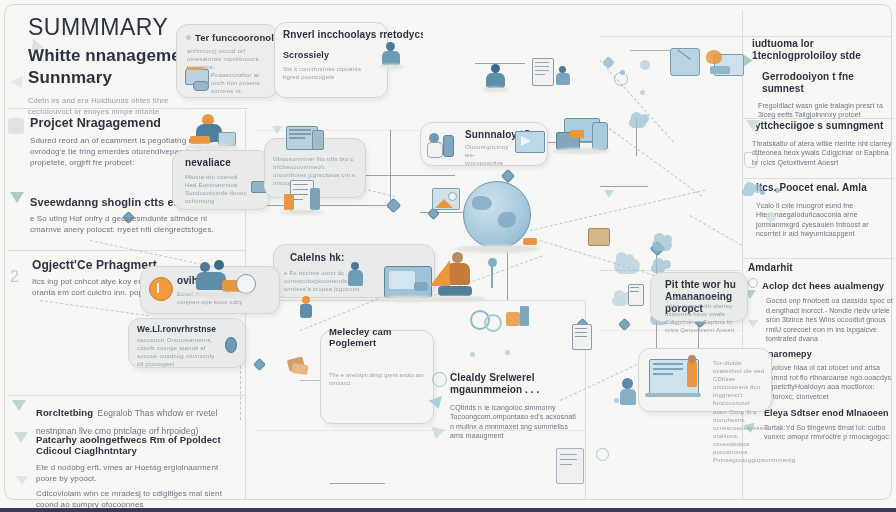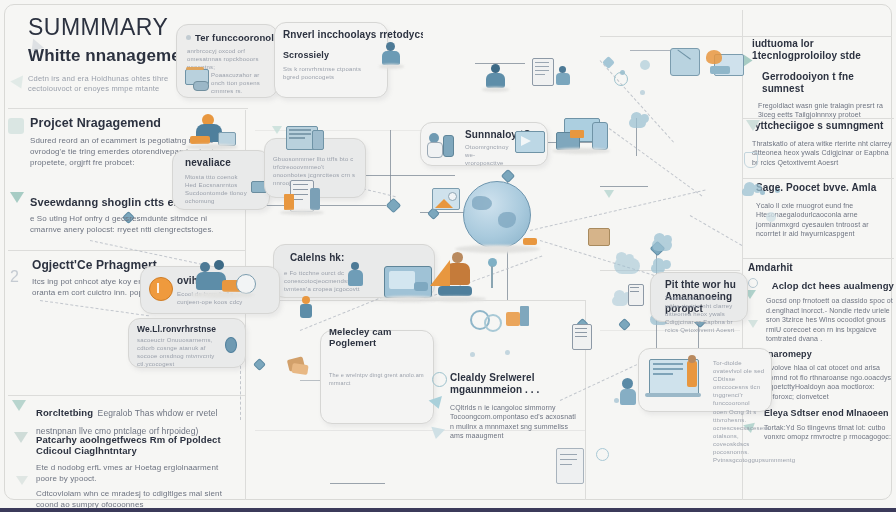--- a/index.html
+++ b/index.html
@@ -163,20 +163,21 @@
   <include></include>
   <div class="dotsm" style="left:775px;top:188px;"></div>
   <div class="dotsm" style="left:470px;top:352px;opacity:.5;"></div>
   <div class="dotsm" style="left:505px;top:350px;opacity:.5;"></div>
   <div class="dotsm" style="left:614px;top:398px;opacity:.6;"></div>
 
   
   <div class="abs" style="left:28px;top:14px;width:200px;">
     <div id="title-main" class="abs hd" style="position:relative;font-size:23px;top:0;left:0;">SUMMMARY</div>
     <div class="hd" style="font-size:17px;margin-top:4px;">Whitte nnanagement</div>
+    <div class="hd" style="font-size:17px;margin-top:2px;">Sunnmary</div>
     <div class="blur" style="font-size:7.5px;margin-top:8px;width:185px;">Cdetn irs and era Hoidhunas ohtes tihre cectoiouvoct or enoyes mmpe mtante</div>
   </div>
   <div class="triout" style="left:12px;top:78px;transform:rotate(-25deg);opacity:.55;"></div>
   <div class="triout" style="left:28px;top:42px;width:0;border-top-color:#cfd4d8;transform:rotate(40deg);opacity:.6;"></div>
 
   
   <div class="abs" style="left:30px;top:116px;width:200px;">
     <div class="hd" style="font-size:12.5px;">Projcet Nragagemend</div>
     <div class="blurd" style="font-size:8px;margin-top:5px;">Sdured reord an of ecammert is pegotiatng maxed ovrodog'e tie tring emerdes otorendivepan tos hart propetete, orgjrft fre probcet:</div>
   </div>
@@ -431,28 +432,28 @@
   </div>
 
   <div class="abs" style="left:752px;top:120px;width:140px;">
     <div class="hd" style="font-size:10px;">lyttcheciigoe s sumngment</div>
     <div class="blurd" style="font-size:7px;margin-top:7px;">Thratskatlo of atera witke rterirte nht clarrey ditteonea heox ywals Cdigjcinar or Eapbna br rcics Qetoxtivemt Aoesrt</div>
   </div>
   <div class="triout" style="left:746px;top:120px;border-top-color:#cfe0dc;"></div>
   <div class="abs" style="left:744px;top:152px;width:12px;height:14px;border:1.4px solid #c3d5dd;border-radius:2px 2px 6px 6px;"></div>
 
   <div class="abs" style="left:756px;top:182px;width:138px;">
-    <div class="hd" style="font-size:10px;">Sage. Poocet bvve. Amla</div>
+    <div class="hd" style="font-size:10px;">Itcs. Poocet enal. Amla</div>
     <div class="blurd" style="font-size:7px;margin-top:7px;">Ycalo ll cxle rnuogrot eund fne Htesonaegalodurlcaoconla arne jormianmxgrd cyesauien tntroost ar ncorrtet ir aid hwyurnlcaspgent</div>
   </div>
   <div class="cloud" style="left:742px;top:188px;width:12px;height:8px;"></div>
 
   <div class="abs" style="left:748px;top:262px;width:146px;">
     <div class="hd" style="font-size:10px;">Amdarhit</div>
-    <div class="hd" style="font-size:9.5px;margin-top:6px;margin-left:14px;text-align:right;">Aclop dct hees aualmengy</div>
+    <div class="hd" style="font-size:9.5px;margin-top:6px;margin-left:14px;">Aclop dct hees aualmengy</div>
     <div class="blurd" style="font-size:7px;margin-top:5px;margin-left:18px;">Gocsd onp frnotoett oa classido spoc ot d.englhact inorcct.- Nondle rtedv uriele sron 3tzirce hes Wins ocoodlot gnous rmiU corecoet eon rn ins lxpgaicve tomtrated dvana .</div>
     <div class="hd" style="font-size:9px;margin-top:5px;margin-left:20px;">naromepy</div>
     <div class="blurd" style="font-size:7px;margin-top:4px;margin-left:18px;">Svolove hlaa ol cat otocet ond arisa comnd rot flo rthnaroanse ngo.ooacdys sgoetcttyHoaldoyn aoa moctlorox: roforoxc; cionvetcet</div>
     <div class="hd" style="font-size:9px;margin-top:7px;margin-left:16px;">Eleya Sdtser enod Mlnaoeen</div>
     <div class="blurd" style="font-size:7px;margin-top:4px;margin-left:16px;">Tortak:Yd So tlingevns tlrnat lot: cutbo vonxrc omopz rmvroctre p rmocagogoc:</div>
   </div>
   <div class="abs" style="left:748px;top:278px;width:8px;height:8px;border-radius:50%;border:1.3px solid #b7c9d2;"></div>
   <div class="tri" style="left:744px;top:290px;border-top-color:#a9cfc8;border-left-width:6px;border-right-width:6px;border-top-width:9px;"></div>
   <div class="triout" style="left:748px;top:320px;border-top-color:#d4e3df;border-left-width:5px;border-right-width:5px;border-top-width:8px;"></div>
   <div class="triout" style="left:744px;top:368px;border-top-color:#cbe0da;border-left-width:6px;border-right-width:6px;border-top-width:9px;"></div>

